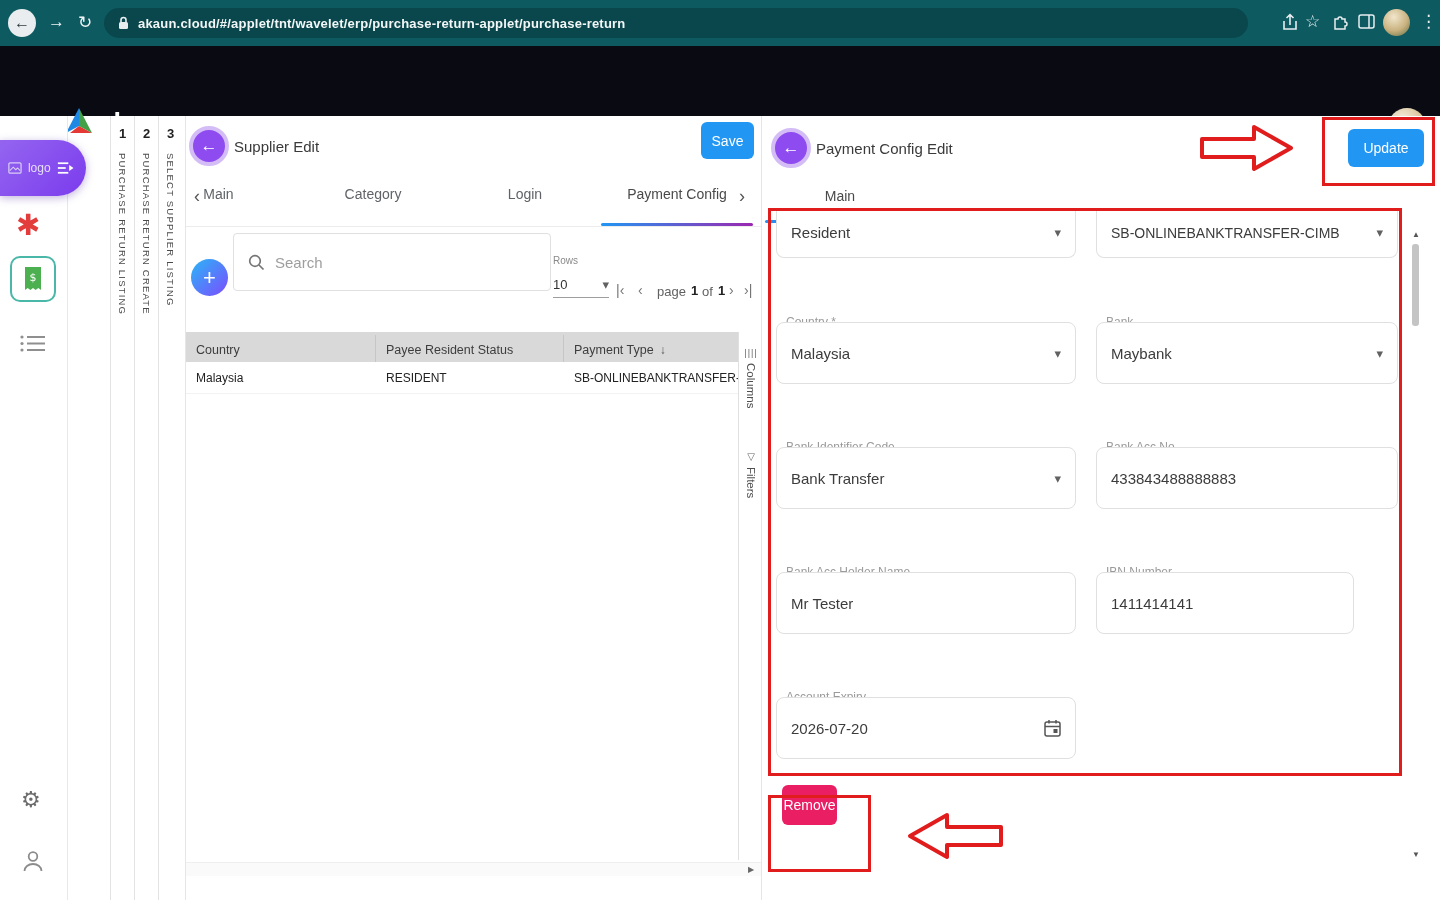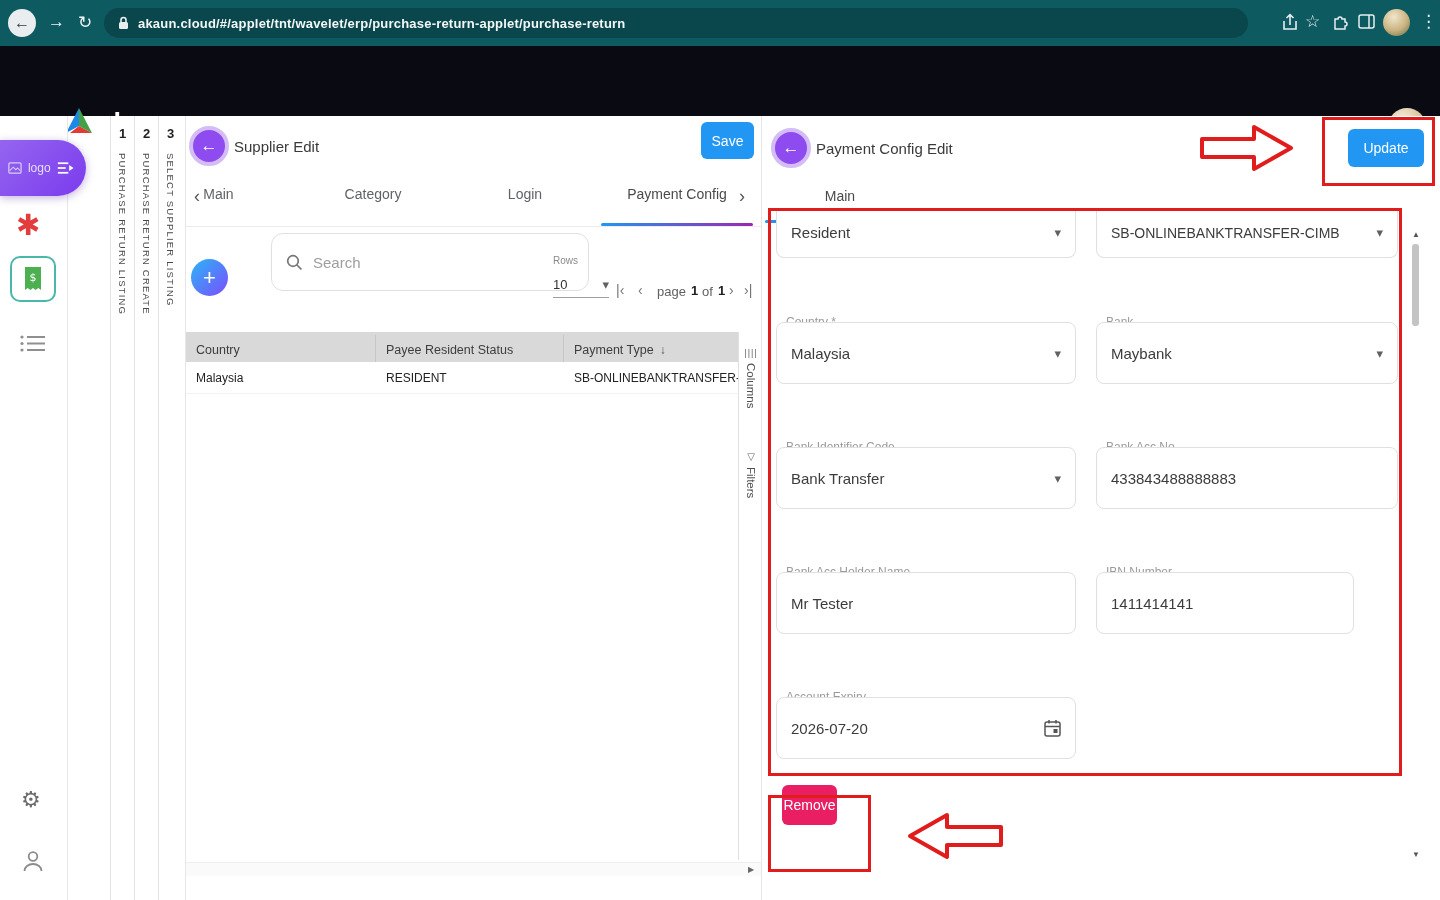--- a/index.html
+++ b/index.html
@@ -59,21 +59,21 @@
   .tab { position:absolute; top:70px; height:41px; display:flex; align-items:flex-start; justify-content:center;
          font-size:14px; color:#5f6368; cursor:pointer; }
   .tab-underline { position:absolute; height:3px; background:linear-gradient(90deg,#2196f3,#9c27b0); border-radius:2px; }
   .tabbar-line { position:absolute; left:0; top:110px; width:576px; height:1px; background:#ececec; }
   .tab-chev { position:absolute; top:70px; font-size:18px; color:#555; cursor:pointer; }
 
   .plus-circle { position:absolute; left:5px; top:143px; width:37px; height:37px; border-radius:50%;
                  background:linear-gradient(135deg,#29b6f6,#7c4dff); color:#fff; font-size:22px;
                  display:flex; align-items:center; justify-content:center; cursor:pointer; }
   .search-box { position:absolute; left:47px; top:117px; width:318px; height:58px; border:1px solid #e0e0e0;
-                border-radius:12px; background:#fff; display:flex; align-items:center; padding:0 14px; gap:10px;margin-left:38px; }
+                border-radius:4px; background:#fff; display:flex; align-items:center; padding:0 14px; gap:10px; }
   .search-box input { border:none; outline:none; font-size:15px; color:#444; width:250px;
                       font-family:inherit; background:transparent; }
   .search-box input::placeholder { color:#9e9e9e; }
   .rows-label { position:absolute; left:367px; top:139px; font-size:10px; color:#8a8a8a; }
   .rows-select { position:absolute; left:367px; top:156px; width:56px; height:26px; border-bottom:1px solid #9e9e9e;
                  display:flex; align-items:center; justify-content:space-between; font-size:13px; color:#333; cursor:pointer; }
   .pg { position:absolute; top:166px; font-size:14px; color:#757575; cursor:pointer; }
   .pg-txt { position:absolute; top:168px; font-size:13px; color:#616161; }
   .pg-num { position:absolute; top:167px; font-size:13px; font-weight:bold; color:#222; }
 

